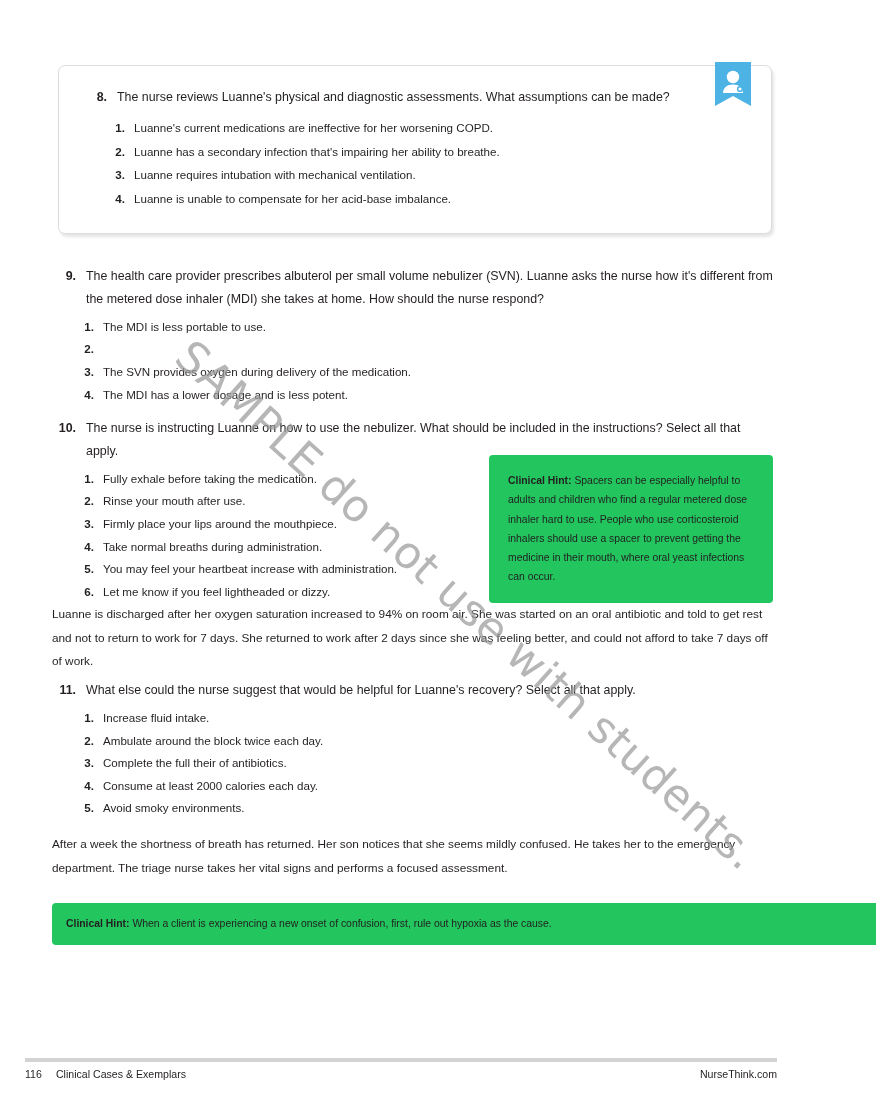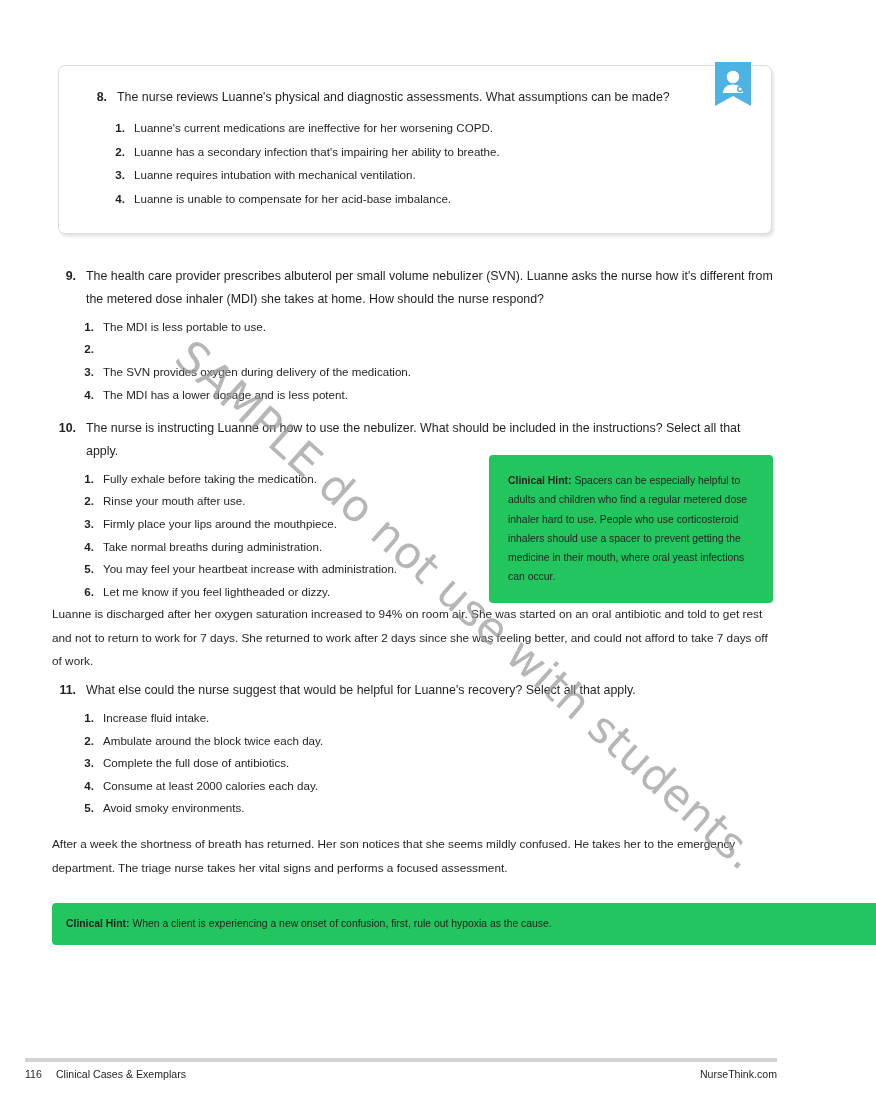--- a/index.html
+++ b/index.html
@@ -290,21 +290,21 @@
       <div class="opt">
         <div class="opt-num">1.</div>
         <div class="opt-text">Increase fluid intake.</div>
       </div>
       <div class="opt">
         <div class="opt-num">2.</div>
         <div class="opt-text">Ambulate around the block twice each day.</div>
       </div>
       <div class="opt">
         <div class="opt-num">3.</div>
-        <div class="opt-text">Complete the full dose of antibiotics.</div>
+        <div class="opt-text">Complete the full their of antibiotics.</div>
       </div>
       <div class="opt">
         <div class="opt-num">4.</div>
         <div class="opt-text">Consume at least 2000 calories each day.</div>
       </div>
       <div class="opt">
         <div class="opt-num">5.</div>
         <div class="opt-text">Avoid smoky environments.</div>
       </div>
     </div>

